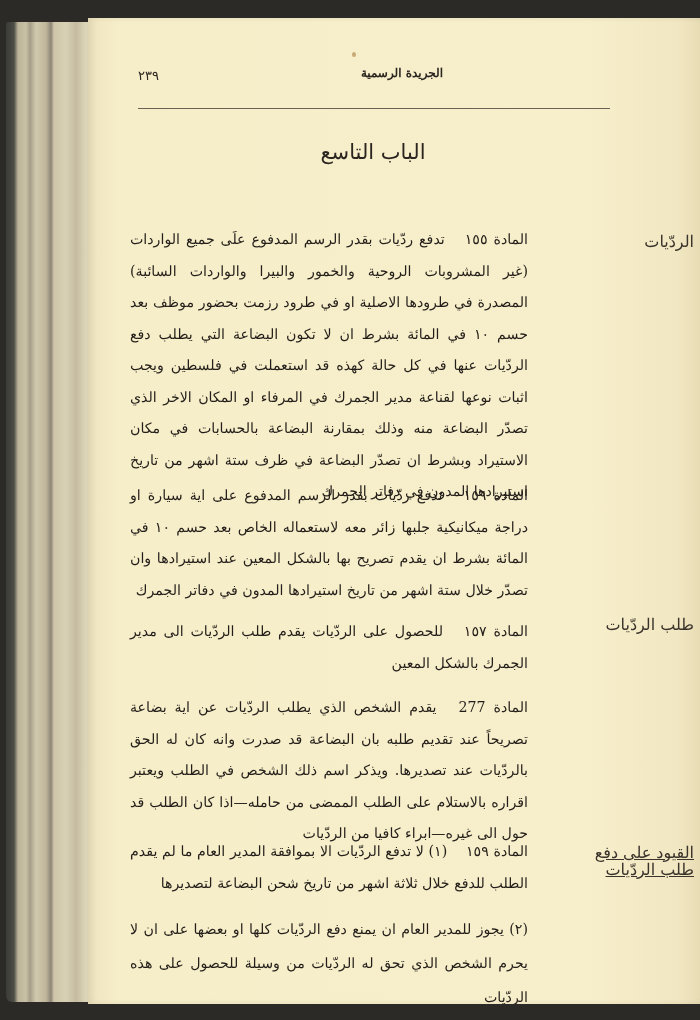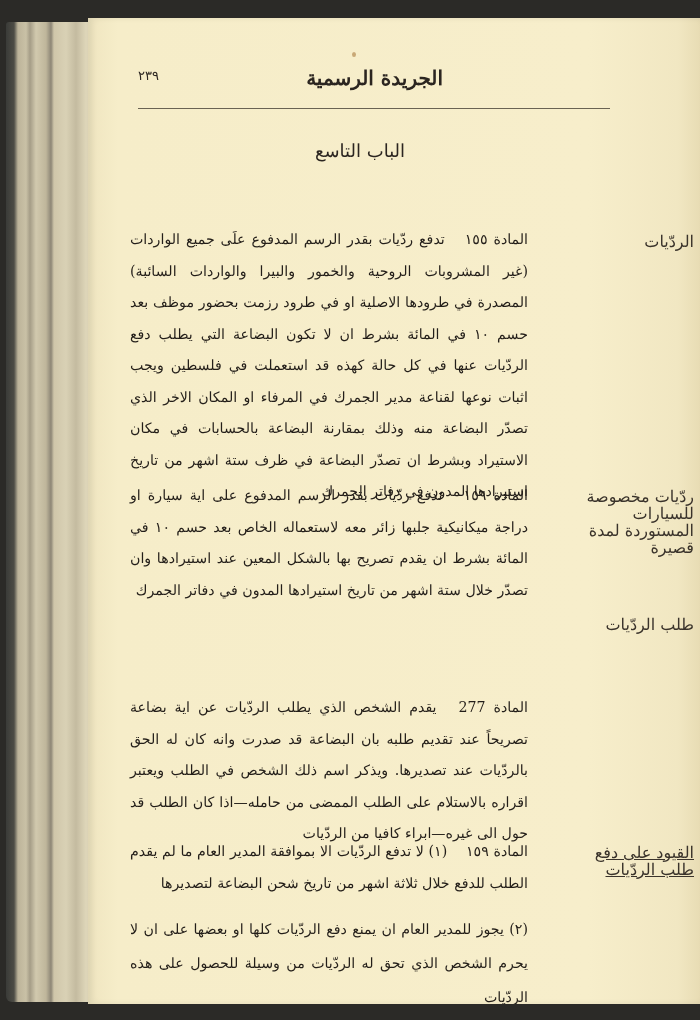--- a/index.html
+++ b/index.html
@@ -19,34 +19,34 @@
       background: #f5ecc8;
       background: linear-gradient(90deg, #efe5c0 0px, #f6edc9 30px, #f7eecb 500px, #f1e7c2 590px, #e8dcb4 612px);
       box-shadow: inset 4px 0 6px rgba(0,0,0,0.08);
     }
     .header {
       position: absolute; left: 50px; top: 44px; width: 400px; height: 30px;
       direction: rtl;
     }
     .header-title {
       position: absolute; right: 95px; top: 4px;
-      font-size: 20px; color: #2b2520; font-weight: bold;
+      font-size: 12px; color: #2b2520; font-weight: bold;
     }
     .page-number {
       position: absolute; left: 0px; top: 6px;
       font-size: 13px; color: #2b2520; direction: ltr;
     }
     .header-rule {
       position: absolute; left: 50px; top: 90px; width: 472px; height: 1px;
       background: #6a6353;
     }
     .chapter-title {
-      position: absolute; left: 167px; top: 122px; width: 210px;
+      position: absolute; left: 180px; top: 122px; width: 210px;
       text-align: center; direction: rtl;
-      font-size: 18px; color: #2b2520;
+      font-size: 21px; color: #2b2520;
     }
     .section-title {
       position: absolute; left: 120px; top: 172px; width: 330px;
       text-align: center; direction: rtl;
       font-size: 15px; color: #2b2520;
     }
     .article {
       position: absolute; left: 42px; width: 398px;
       direction: rtl; text-align: justify;
       font-size: 14.2px; line-height: 31.5px; color: #231e19;
@@ -84,27 +84,30 @@
   <div class="header-rule"></div>
 
   <div class="chapter-title">الباب التاسع</div>
 
   <div class="margin-note" style="top:215px;">الردّيات</div>
   <div class="article" style="top:206px;">
     <span class="num">المادة ١٥٥</span>
     <span>تدفع ردّيات بقدر الرسم المدفوع علَى جميع الواردات (غير المشروبات الروحية والخمور والبيرا والواردات السائبة) المصدرة في طرودها الاصلية او في طرود رزمت بحضور موظف بعد حسم ١٠ في المائة بشرط ان لا تكون البضاعة التي يطلب دفع الردّيات عنها في كل حالة كهذه قد استعملت في فلسطين ويجب اثبات نوعها لقناعة مدير الجمرك في المرفاء او المكان الاخر الذي تصدّر البضاعة منه وذلك بمقارنة البضاعة بالحسابات في مكان الاستيراد وبشرط ان تصدّر البضاعة في ظرف ستة اشهر من تاريخ استيرادها المدون في دفاتر الجمرك</span>
   </div>
 
-  <div class="margin-note" style="top:470px;">ردّيات مخصوصة للسيارات المستوردة لمدة قصيرة</div>
   <div class="article" style="top:462px;">
     <span class="num">المادة ١٥٦</span>
     <span>تدفع ردّيات بقدر الرسم المدفوع على اية سيارة او دراجة ميكانيكية جلبها زائر معه لاستعماله الخاص بعد حسم ١٠ في المائة بشرط ان يقدم تصريح بها بالشكل المعين عند استيرادها وان تصدّر خلال ستة اشهر من تاريخ استيرادها المدون في دفاتر الجمرك</span>
   </div>
 
   <div class="margin-note" style="top:598px;">طلب الردّيات</div>
+  <div class="article" style="top:598px;">
+    <span class="num">المادة ١٥٧</span>
+    <span>للحصول على الردّيات يقدم طلب الردّيات الى مدير الجمرك بالشكل المعين</span>
+  </div>
 
   <div class="article" style="top:674px;">
     <span class="num">المادة 277</span>
     <span>يقدم الشخص الذي يطلب الردّيات عن اية بضاعة تصريحاً عند تقديم طلبه بان البضاعة قد صدرت وانه كان له الحق بالردّيات عند تصديرها. ويذكر اسم ذلك الشخص في الطلب ويعتبر اقراره بالاستلام على الطلب الممضى من حامله—اذا كان الطلب قد حول الى غيره—ابراء كافيا من الردّيات</span>
   </div>
 
   <div class="margin-note" style="top:826px;text-decoration:underline;">القيود على دفع طلب الردّيات</div>
   <div class="article" style="top:818px;">
     <span class="num">المادة ١٥٩</span>
     <span>(١) لا تدفع الردّيات الا بموافقة المدير العام ما لم يقدم الطلب للدفع خلال ثلاثة اشهر من تاريخ شحن البضاعة لتصديرها</span>

